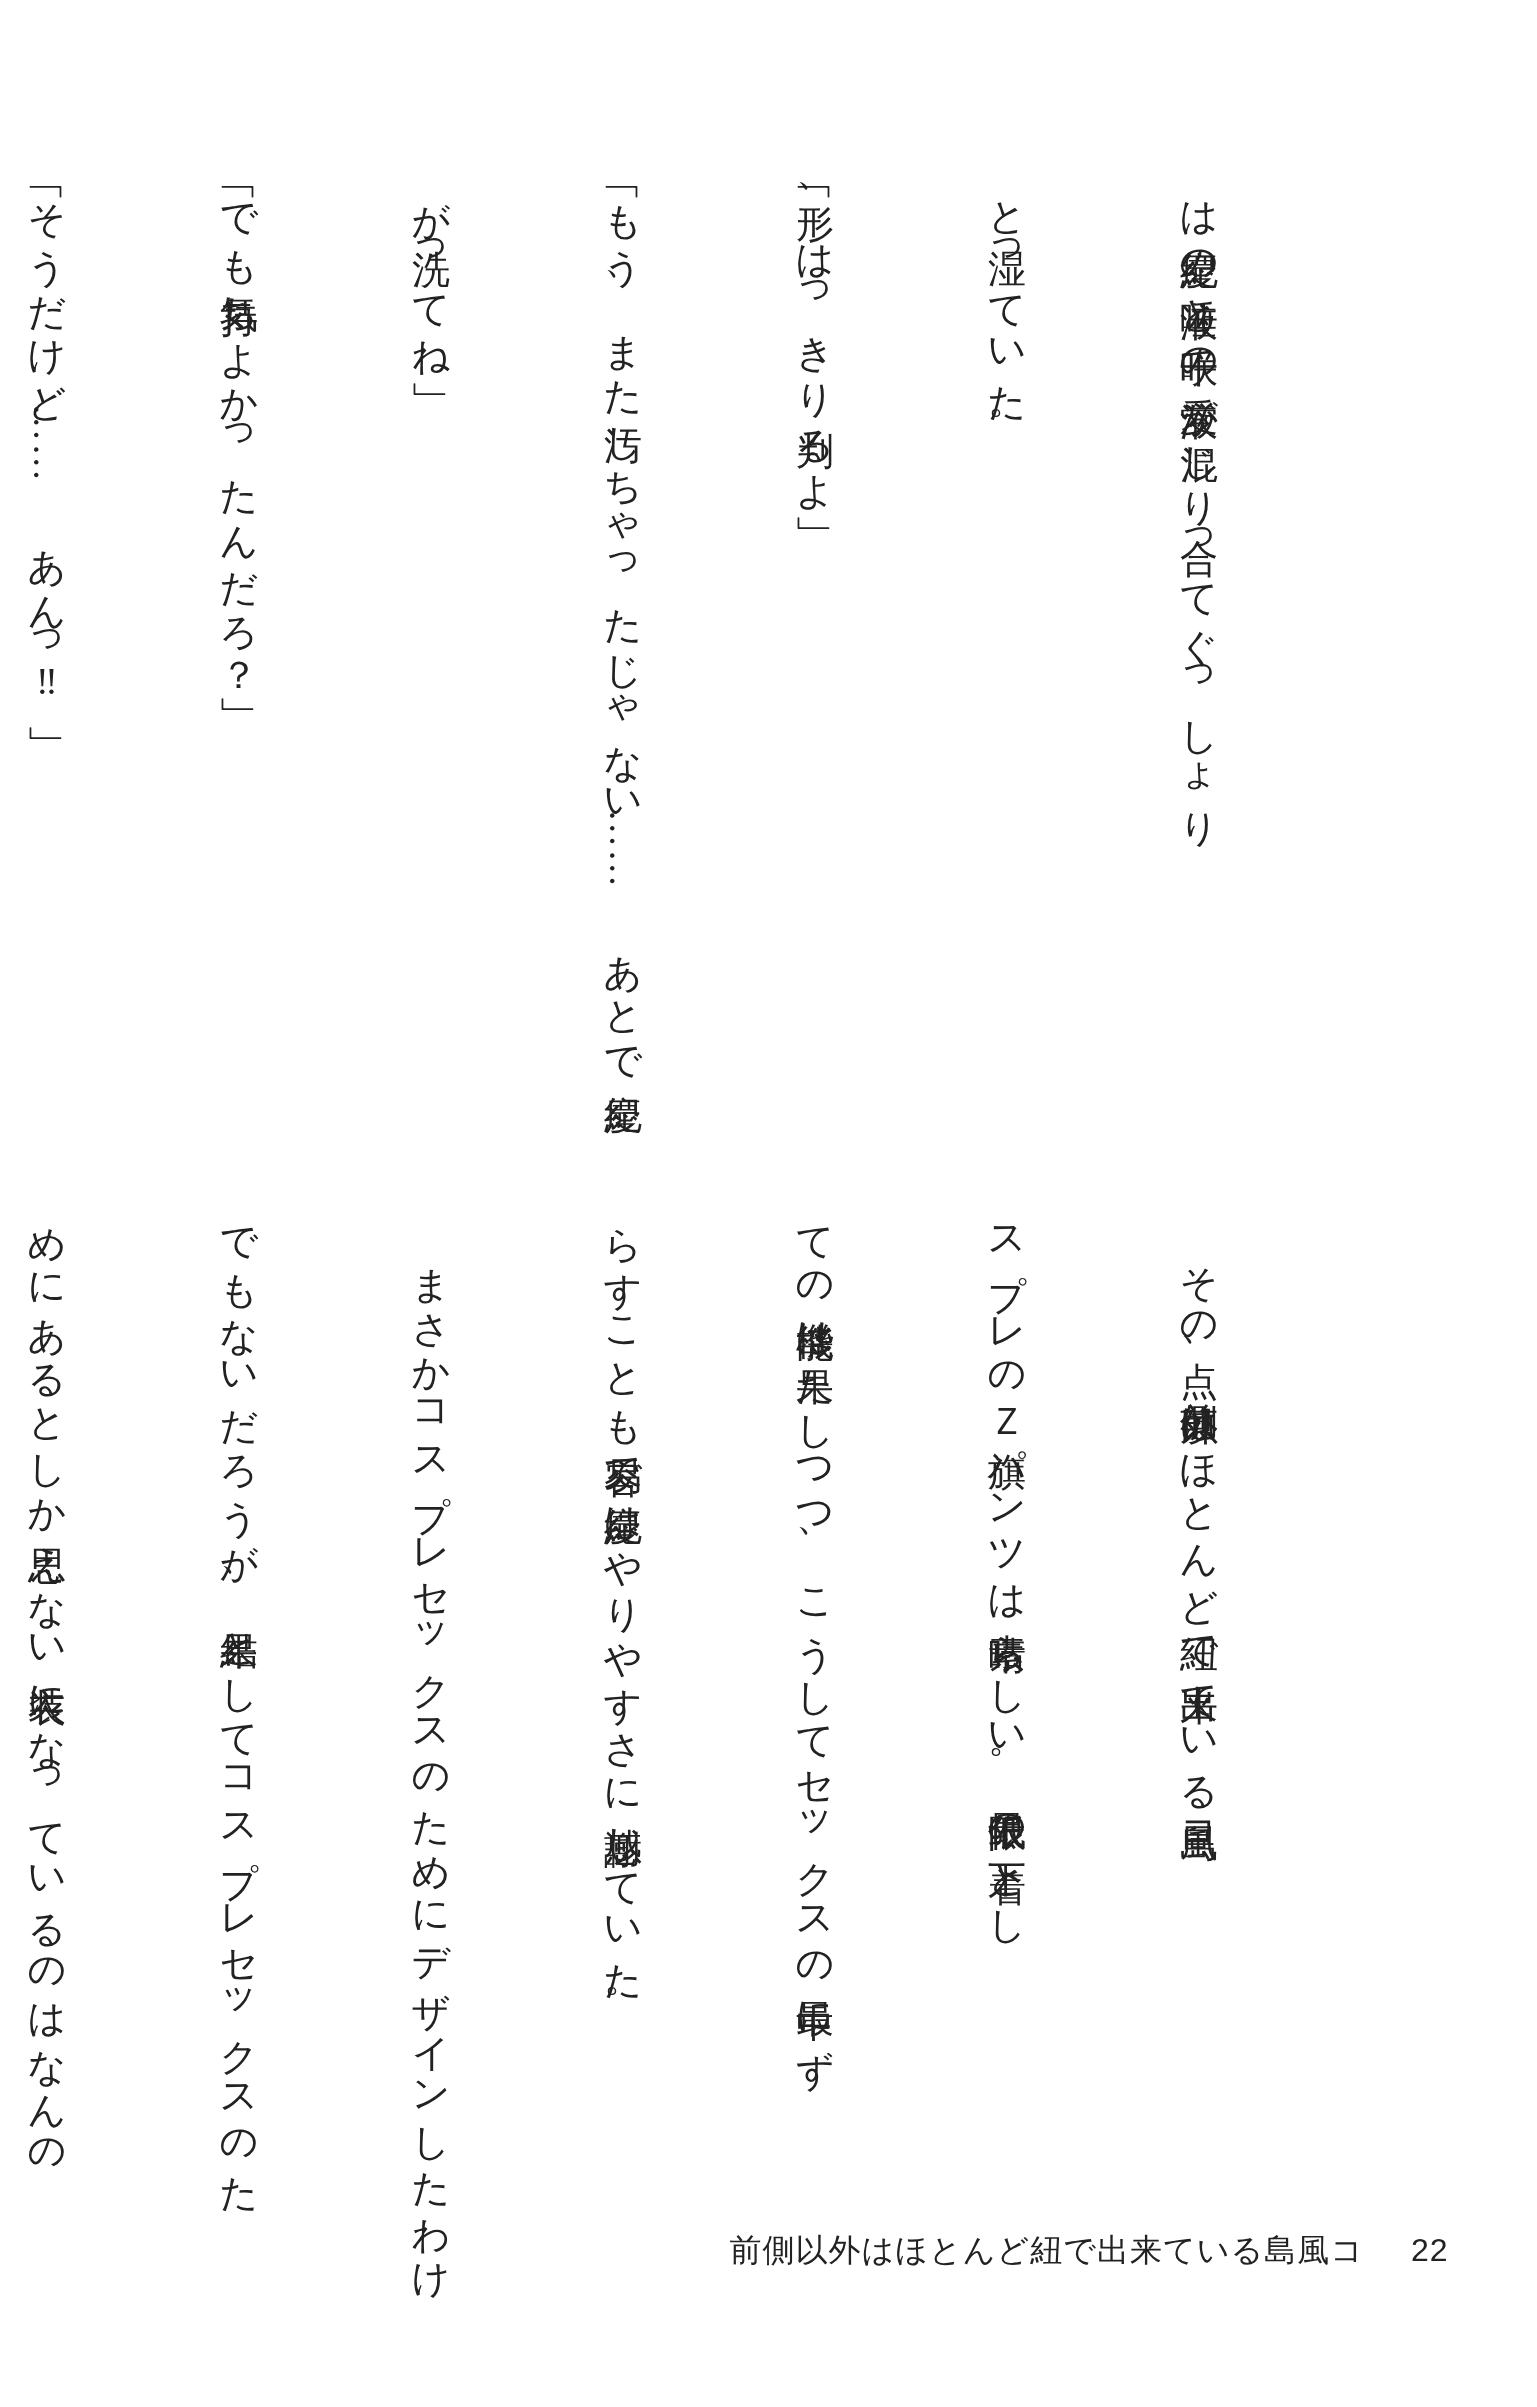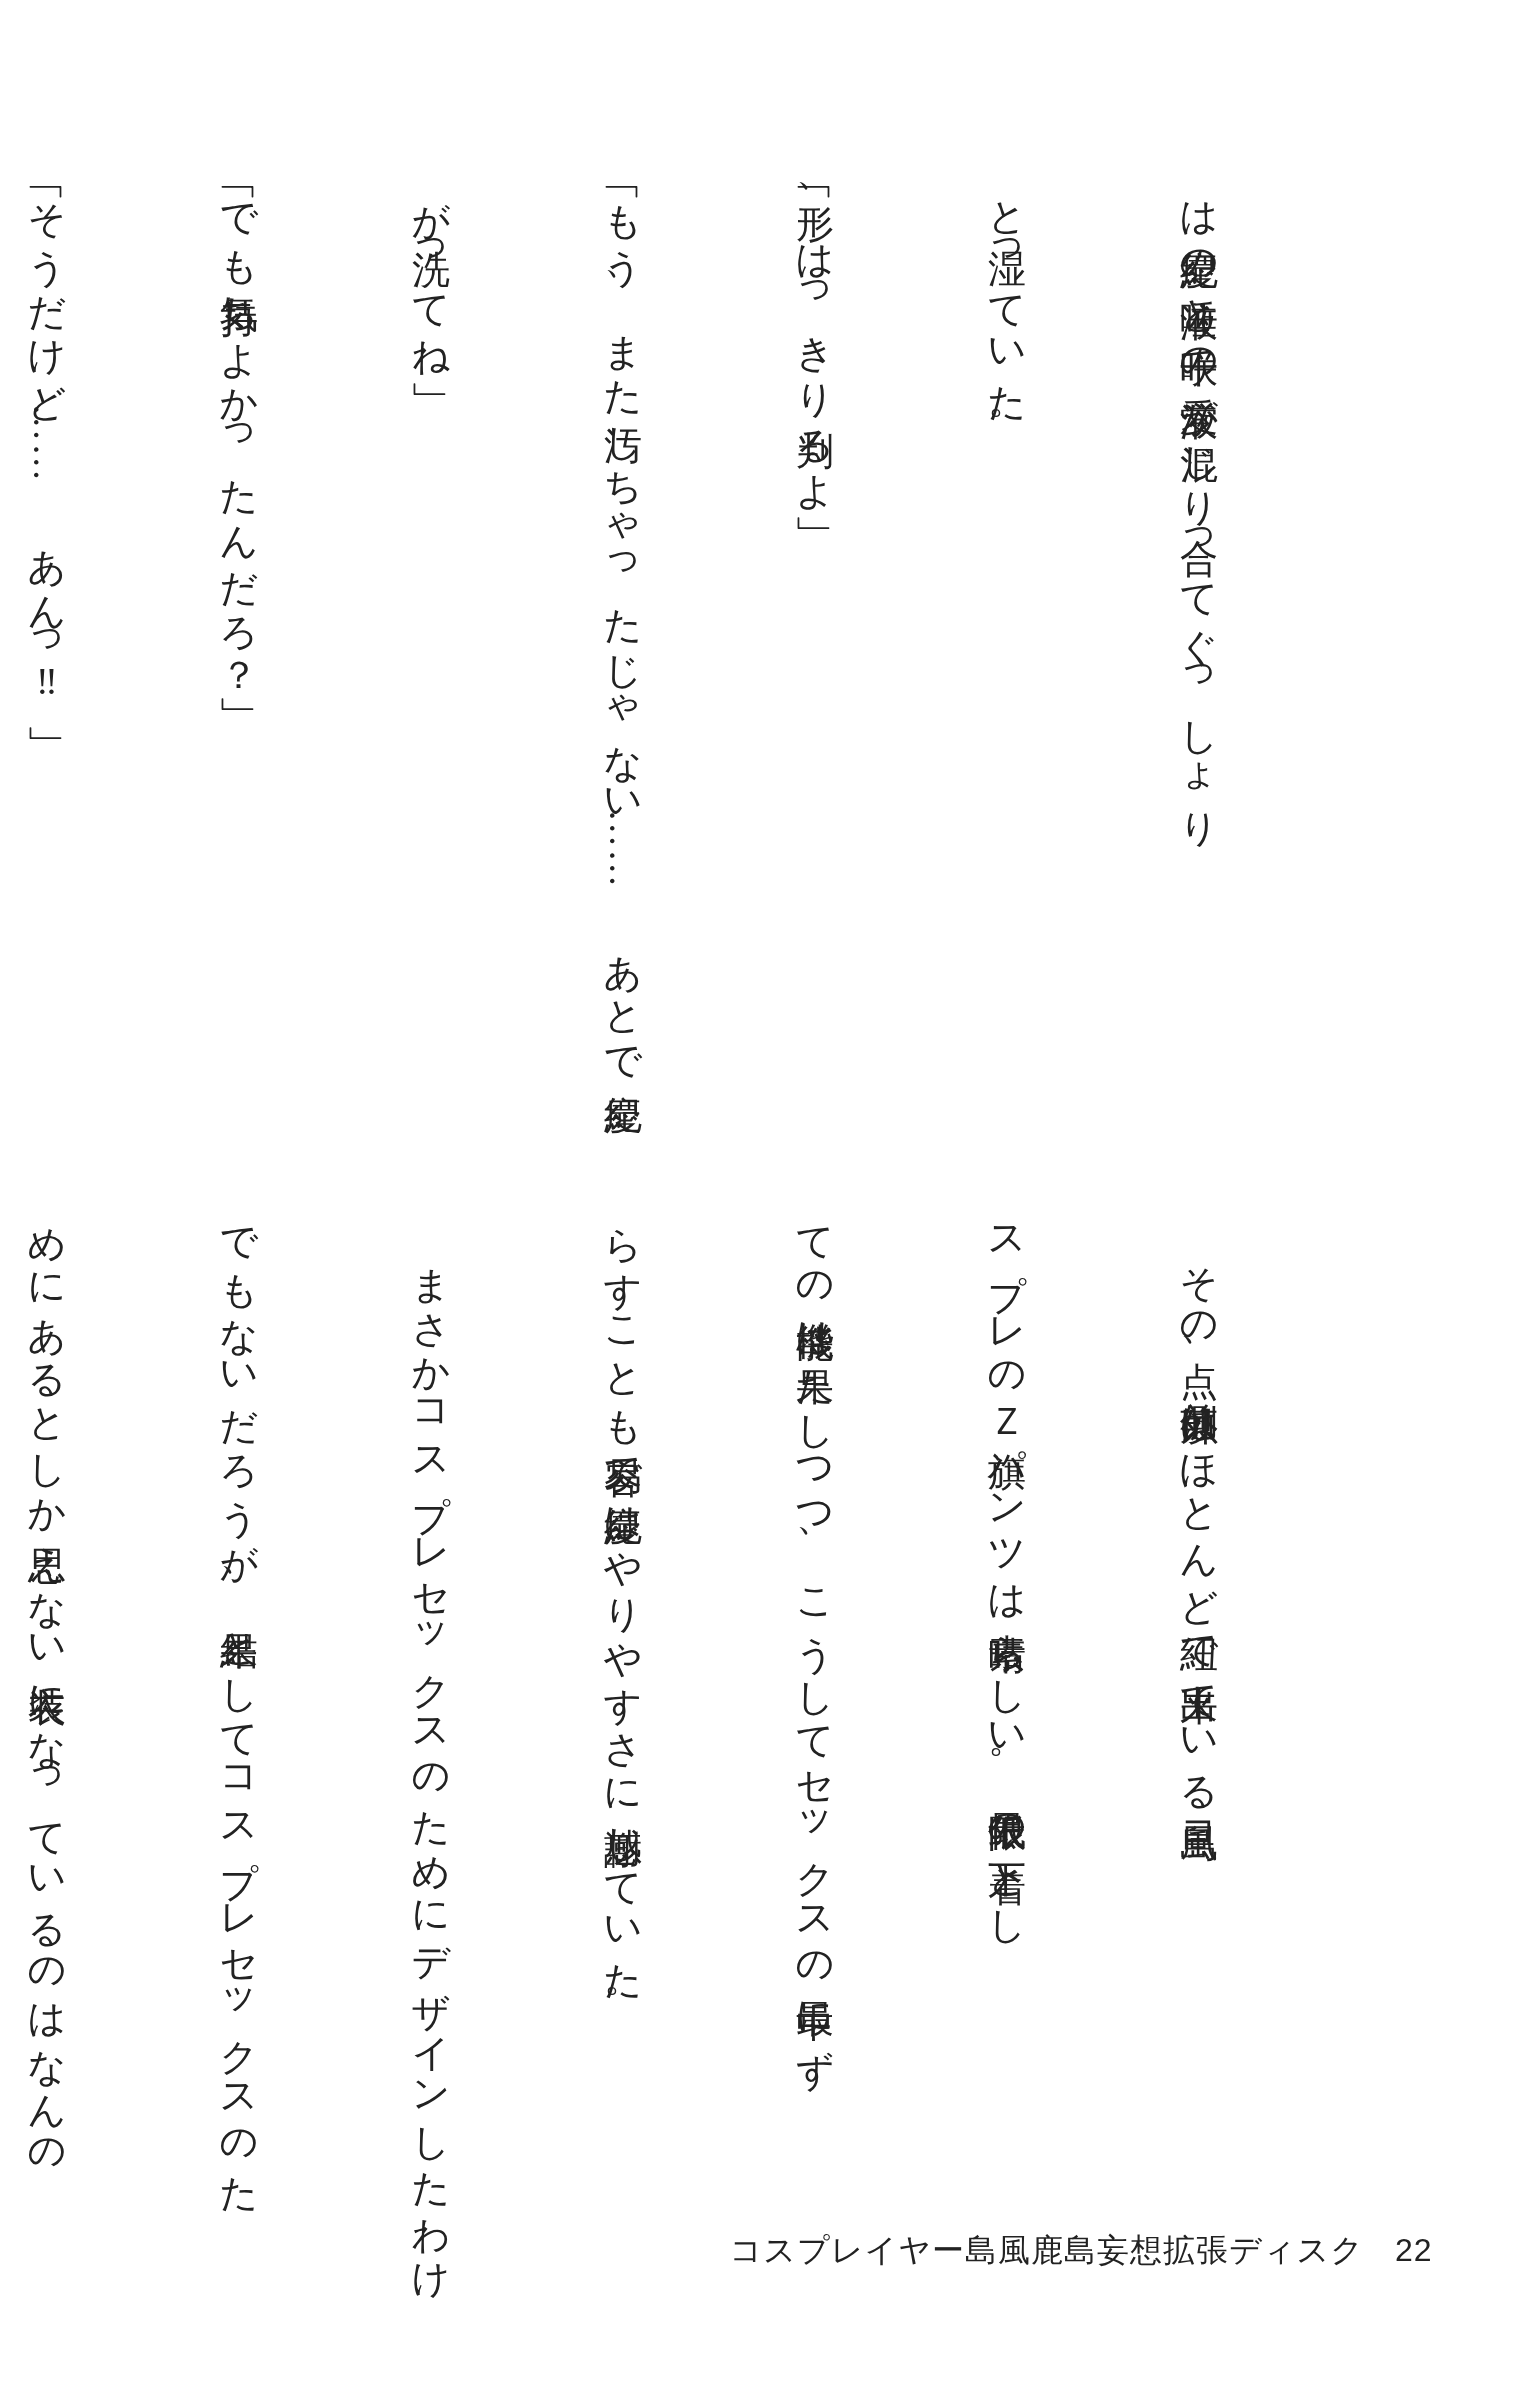--- a/index.html
+++ b/index.html
@@ -43,21 +43,21 @@
     position: absolute;
     left: 690px;
     top: 2192px;
     font-family: "Liberation Sans", "DejaVu Sans", sans-serif;
     font-size: 32px;
     letter-spacing: 1px;
     color: #222222;
     white-space: pre;
   }
   .footer .pagenum {
-    margin-left: 31px;
+    margin-left: 47px;
   }
 </style>
 </head>
 <body>
 
 <div class="page">
 
   <div class="vblock block-top">
     <p>は慶紀の唾液と千咲の愛液が混じり合ってぐっしょり</p>
     <p>と湿っていた。</p>
@@ -92,17 +92,17 @@
     
     
     
     
     
     
     
   </div>
 
   <div class="footer">
-    <span>コスプレイヤー島風鹿島妄想拡張ディスク</span><span class="pagenum">22</span>
+    <span>前側以外はほとんど紐で出来ている島風コ</span><span class="pagenum">22</span>
   </div>
 
 </div>
 
 
 </body></html>

